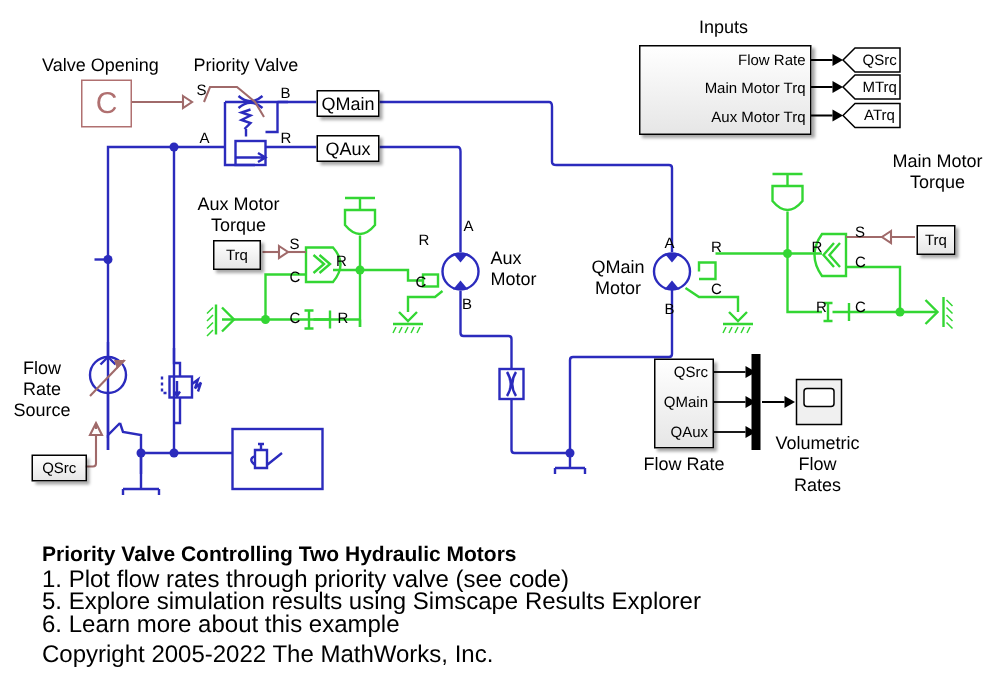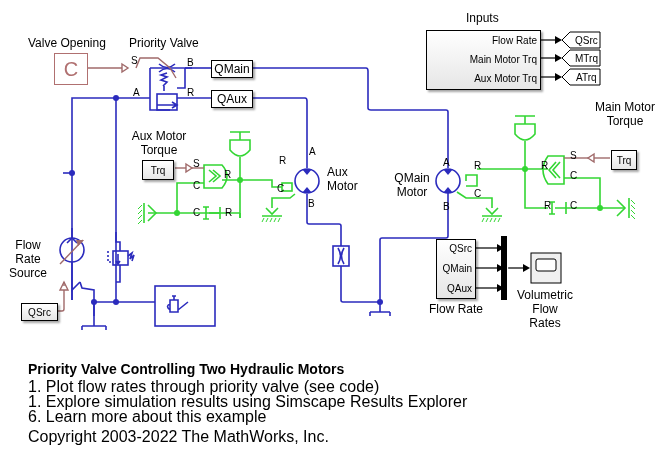--- a/index.html
+++ b/index.html
@@ -267,17 +267,17 @@
 <div class="port" style="left:474px;top:160px;">R</div>
 <div class="port" style="left:474px;top:188px;">C</div>
 <div class="port" style="left:541px;top:160px;">R</div>
 <div class="port" style="left:570px;top:150px;">S</div>
 <div class="port" style="left:570px;top:170px;">C</div>
 <div class="port" style="left:544px;top:200px;">R</div>
 <div class="port" style="left:570px;top:200px;">C</div>
 
 <div class="anno-title">Priority Valve Controlling Two Hydraulic Motors</div>
 <div class="anno-line" style="top:378px;">1. Plot flow rates through priority valve (see code)</div>
-<div class="anno-line" style="top:393px;">1. Explore simulation results using Simscape Results Explorer</div>
+<div class="anno-line" style="top:393px;">5. Explore simulation results using Simscape Results Explorer</div>
 <div class="anno-line" style="top:408px;">6. Learn more about this example</div>
-<div class="anno-line" style="top:428px;">Copyright 2003-2022 The MathWorks, Inc.</div>
+<div class="anno-line" style="top:428px;">Copyright 2005-2022 The MathWorks, Inc.</div>
 
 </div>
 
 </body></html>

